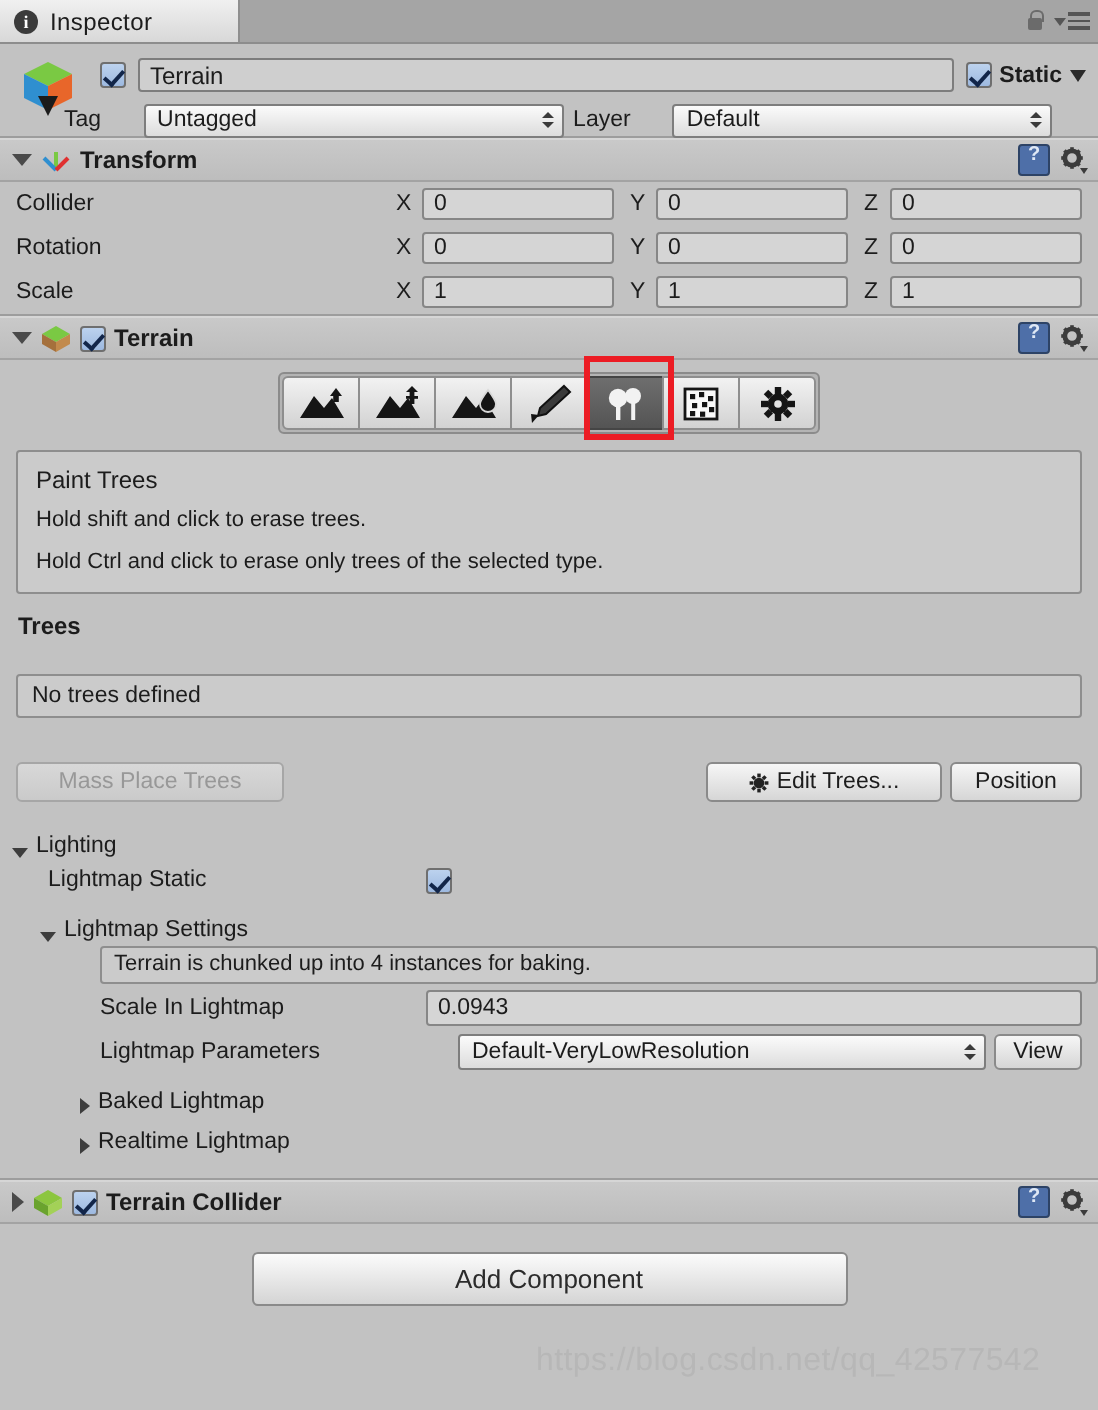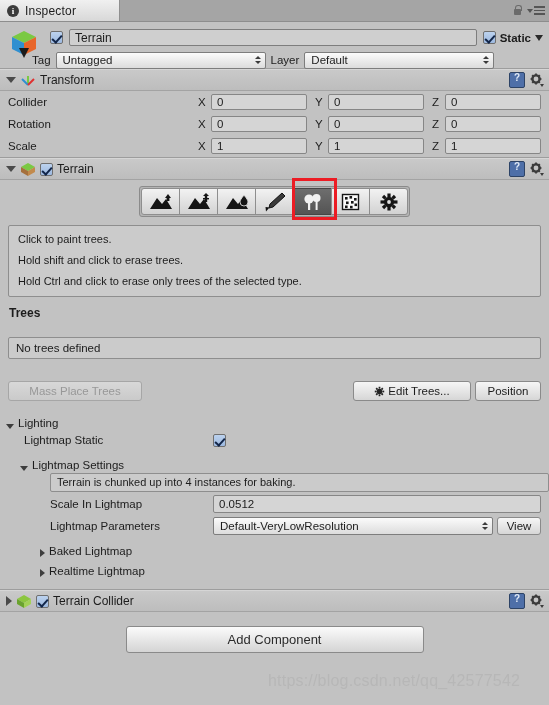--- a/index.html
+++ b/index.html
@@ -53,40 +53,40 @@
     display:flex;align-items:center;padding:0 5px;box-sizing:border-box;
     font-size:12px;}
   .staticwrap{display:flex;align-items:center;gap:4px;flex:none;font-weight:bold;}
   .caret-d{width:0;height:0;border-left:4.5px solid transparent;
     border-right:4.5px solid transparent;border-top:6px solid #2a2a2a;}
   .row2{display:flex;align-items:center;height:18px;margin-left:26px;margin-top:4px;gap:5px;}
   .lbl{white-space:nowrap;}
   .dd{height:17px;background:linear-gradient(#fbfbfb,#dcdcdc);
     border:1px solid #7d7d7d;border-radius:2px;position:relative;
     display:flex;align-items:center;padding:0 16px 0 6px;box-sizing:border-box;
-    font-size:11.5px;}
+    font-size:11.5px;margin-left:16px;}
   .dd .arr{position:absolute;right:4px;top:50%;transform:translateY(-50%);
     display:flex;flex-direction:column;gap:2px;align-items:center;}
   .dd .arr i{display:block;width:0;height:0;border-left:3px solid transparent;
     border-right:3px solid transparent;}
   .dd .arr i.u{border-bottom:3.5px solid #3a3a3a;}
   .dd .arr i.d{border-top:3.5px solid #3a3a3a;}
 
   .sep{height:1px;background:#9d9d9d;box-shadow:0 1px 0 #d2d2d2;}
 
   
   .comphead{height:20px;display:flex;align-items:center;padding:0 4px;
     background:linear-gradient(#c9c9c9,#bdbdbd);position:relative;
     border-top:1px solid #d6d6d6;border-bottom:1px solid #a3a3a3;}
   .foldout{width:0;height:0;margin:0 4px 0 2px;flex:none;}
   .foldout.open{border-left:5px solid transparent;border-right:5px solid transparent;
     border-top:6px solid #4a4a4a;}
   .foldout.closed{border-top:5px solid transparent;border-bottom:5px solid transparent;
     border-left:6px solid #4a4a4a;}
-  .comptitle{font-weight:normal;font-size:12px;margin-left:4px;}
+  .comptitle{font-weight:bold;font-size:12px;margin-left:4px;}
   .hdricons{position:absolute;right:5px;top:2px;display:flex;align-items:center;gap:5px;}
   .bookicon{width:14px;height:14px;background:#4e6fa8;border:1px solid #2d4366;
     border-radius:2px;position:relative;}
   .bookicon::after{content:"?";position:absolute;left:0;right:0;top:-1px;
     text-align:center;font-size:10px;font-weight:bold;color:#dfe8f5;}
   .gearicon{position:relative;width:14px;height:14px;}
 
   
   .trow{height:22px;display:flex;align-items:center;padding-left:8px;}
   .trow .name{width:190px;}
@@ -399,21 +399,21 @@
               <line x1="6.4" y1="13.6" x2="4" y2="16"></line>
           </g>
           <circle cx="10" cy="10" r="1.9" fill="#e2e2e2"></circle>
         </svg>
       </div>
     </div>
     <div class="redbox"></div>
   </div>
 
   <div class="helpbox">
-    <p>Click to paint trees.</p>
+    <div class="h1">Paint Trees</div>
     <p>Hold shift and click to erase trees.</p>
     <p>Hold Ctrl and click to erase only trees of the selected type.</p>
   </div>
 
   <div class="sectitle">Trees</div>
   <div class="infofield">
     <span>No trees defined</span>
   </div>
   <div class="btnrow">
     <div class="btn disabled" style="width:134px">
@@ -455,21 +455,21 @@
       <span>Lightmap Settings</span>
     </div>
     <div class="lrow" style="padding-left:44px">
       <span class="notebox">
         <span>Terrain is chunked up into 4 instances for baking.</span>
       </span>
     </div>
     <div class="lrow" style="padding-left:44px">
       <span class="lbl-w" style="width:163px">Scale In Lightmap</span>
       <span class="numf" style="flex:1;margin-right:8px;height:18px">
-        <span>0.0512</span>
+        <span>0.0943</span>
       </span>
     </div>
     <div class="lrow" style="padding-left:44px">
       <span class="lbl-w" style="width:163px">Lightmap Parameters</span>
       <span class="dd" style="flex:1;height:18px">
         <span>Default-VeryLowResolution</span>
         <span class="arr">
             <i class="u"></i>
             <i class="d"></i>
           </span>

